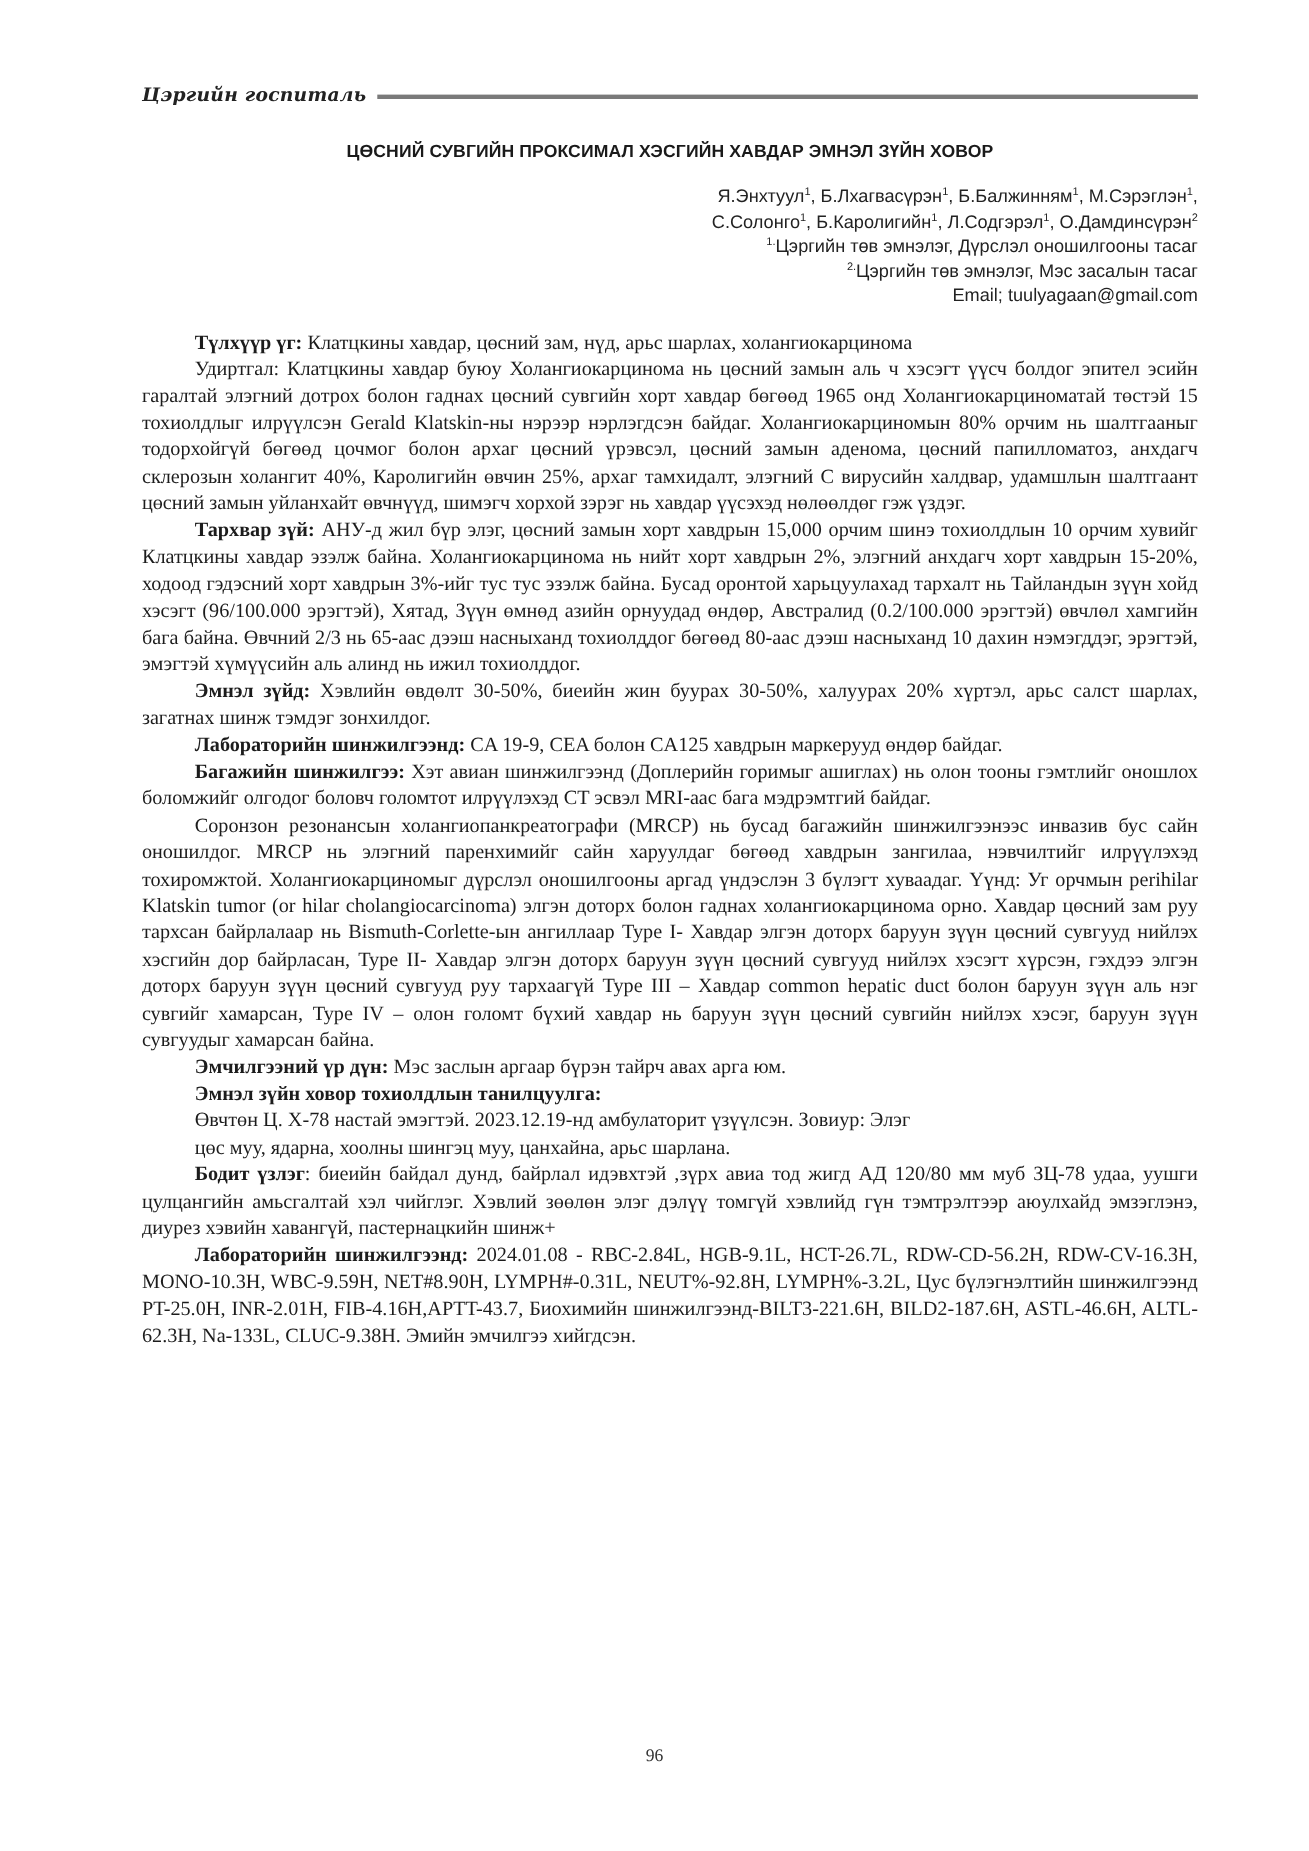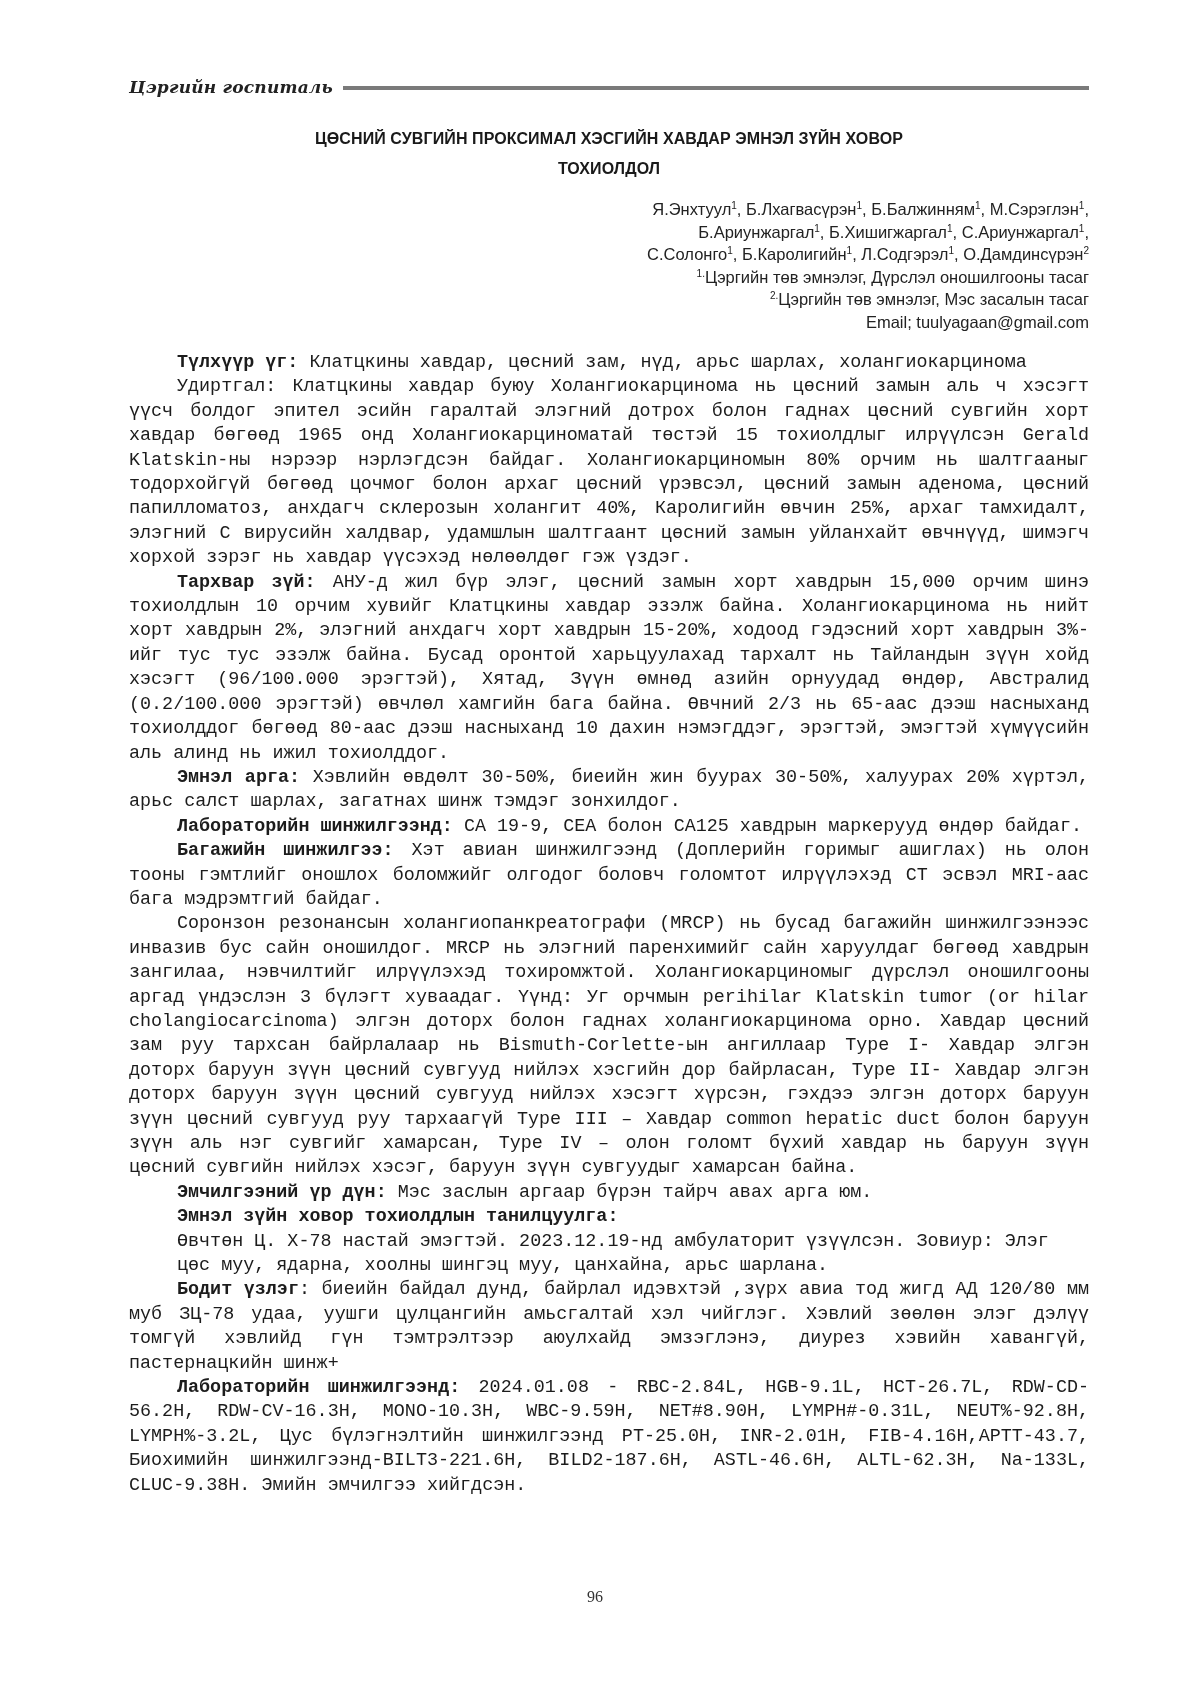--- a/index.html
+++ b/index.html
@@ -4,70 +4,64 @@
 <style>
   html, body { margin: 0; padding: 0; background: #ffffff; }
   body { width: 1190px; height: 1683px; position: relative; overflow: hidden; color: #1a1a1a; }
   .page { position: absolute; left: 108px; top: 72px; width: 960px; margin-left: 21px; }
   .running-head { display: flex; align-items: center; height: 30px; }
   .running-head .journal { font-family: "DejaVu Serif", serif; font-style: italic; font-weight: bold; font-size: 17px; color: #222; white-space: nowrap; letter-spacing: 0.2px; }
   .running-head .rule { flex: 1; height: 4px; background: #7a7a7a; margin-left: 10px; margin-top: 2px; }
   .title { font-family: "Liberation Sans", sans-serif; font-weight: bold; font-size: 16px; text-align: center; line-height: 30px; margin-top: 22px; letter-spacing: 0.1px; }
   .authors { font-family: "Liberation Sans", sans-serif; font-size: 16.5px; text-align: right; line-height: 22.5px; margin-top: 14px; color: #222; }
   .authors sup { font-size: 10px; line-height: 0; vertical-align: super; }
-  .body-text { font-family: Liberation Mono, monospace; font-size: 18.4px; line-height: 24.4px; margin-top: 18px; color: #1c1c1c; }
+  .body-text { font-family: Liberation Serif, serif; font-size: 18.4px; line-height: 24.4px; margin-top: 18px; color: #1c1c1c; }
   .p { text-align: justify; margin: 0; }
   .indent { text-indent: 48px; }
   .b { font-weight: bold; }
   .case-block { padding-left: 48px; }
   .page-number { position: absolute; top: 1588px; left: 0; width: 1190px; text-align: center; font-family: "Liberation Serif", serif; font-size: 16px; color: #333; }
 </style>
 </head>
 <body>
 
 <div class="page">
 
   <div class="running-head">
     <span class="journal">Цэргийн госпиталь</span>
     <span class="rule"></span>
   </div>
 
   <div class="title">
     <div>ЦӨСНИЙ СУВГИЙН ПРОКСИМАЛ ХЭСГИЙН ХАВДАР ЭМНЭЛ ЗҮЙН ХОВОР</div>
-    <div>ТОХИОЛДОЛ</div>
   </div>
 
   <div class="authors">
     <div>
       <span>Я.Энхтуул</span><sup>1</sup>,
       <span>Б.Лхагвасүрэн</span><sup>1</sup>,
       <span>Б.Балжинням</span><sup>1</sup>,
       <span>М.Сэрэглэн</span><sup>1</sup>,
-    </div>
-    <div>
-      <span>Б.Ариунжаргал</span><sup>1</sup>,
-      <span>Б.Хишигжаргал</span><sup>1</sup>,
-      <span>С.Ариунжаргал</span><sup>1</sup>,
     </div>
     <div>
       <span>С.Солонго</span><sup>1</sup>,
       <span>Б.Каролигийн</span><sup>1</sup>,
       <span>Л.Содгэрэл</span><sup>1</sup>,
       <span>О.Дамдинсүрэн</span><sup>2</sup>
     </div>
     <div><sup>1.</sup><span>Цэргийн төв эмнэлэг, Дүрслэл оношилгооны тасаг</span></div>
     <div><sup>2.</sup><span>Цэргийн төв эмнэлэг, Мэс засалын тасаг</span></div>
     <div>Email; tuulyagaan@gmail.com</div>
   </div>
 
   <div class="body-text">
     <p class="p indent"><span class="b">Түлхүүр үг:</span><span> Клатцкины хавдар, цөсний зам, нүд, арьс шарлах, холангиокарцинома</span></p>
     <p class="p indent">Удиртгал: Клатцкины хавдар буюу Холангиокарцинома нь цөсний замын аль ч хэсэгт үүсч болдог эпител эсийн гаралтай элэгний дотрох болон гаднах цөсний сувгийн хорт хавдар бөгөөд 1965 онд Холангиокарциноматай төстэй 15 тохиолдлыг илрүүлсэн Gerald Klatskin-ны нэрээр нэрлэгдсэн байдаг. Холангиокарциномын 80% орчим нь шалтгааныг тодорхойгүй бөгөөд цочмог болон архаг цөсний үрэвсэл, цөсний замын аденома, цөсний папилломатоз, анхдагч склерозын холангит 40%, Каролигийн өвчин 25%, архаг тамхидалт, элэгний С вирусийн халдвар, удамшлын шалтгаант цөсний замын уйланхайт өвчнүүд, шимэгч хорхой зэрэг нь хавдар үүсэхэд нөлөөлдөг гэж үздэг.</p>
     <p class="p indent"><span class="b">Тархвар зүй:</span><span> АНУ-д жил бүр элэг, цөсний замын хорт хавдрын 15,000 орчим шинэ тохиолдлын 10 орчим хувийг Клатцкины хавдар эзэлж байна. Холангиокарцинома нь нийт хорт хавдрын 2%, элэгний анхдагч хорт хавдрын 15-20%, ходоод гэдэсний хорт хавдрын 3%-ийг тус тус эзэлж байна. Бусад оронтой харьцуулахад тархалт нь Тайландын зүүн хойд хэсэгт (96/100.000 эрэгтэй), Хятад, Зүүн өмнөд азийн орнуудад өндөр, Австралид (0.2/100.000 эрэгтэй) өвчлөл хамгийн бага байна. Өвчний 2/3 нь 65-аас дээш насныханд тохиолддог бөгөөд 80-аас дээш насныханд 10 дахин нэмэгддэг, эрэгтэй, эмэгтэй хүмүүсийн аль алинд нь ижил тохиолддог.</span></p>
-    <p class="p indent"><span class="b">Эмнэл арга:</span><span> Хэвлийн өвдөлт 30-50%, биеийн жин буурах 30-50%, халуурах 20% хүртэл, арьс салст шарлах, загатнах шинж тэмдэг зонхилдог.</span></p>
+    <p class="p indent"><span class="b">Эмнэл зүйд:</span><span> Хэвлийн өвдөлт 30-50%, биеийн жин буурах 30-50%, халуурах 20% хүртэл, арьс салст шарлах, загатнах шинж тэмдэг зонхилдог.</span></p>
     <p class="p indent"><span class="b">Лабораторийн шинжилгээнд:</span><span> CA 19-9, CEA болон CA125 хавдрын маркерууд өндөр байдаг.</span></p>
     <p class="p indent"><span class="b">Багажийн шинжилгээ:</span><span> Хэт авиан шинжилгээнд (Доплерийн горимыг ашиглах) нь олон тооны гэмтлийг оношлох боломжийг олгодог боловч голомтот илрүүлэхэд CT эсвэл MRI-аас бага мэдрэмтгий байдаг.</span></p>
     <p class="p indent">Соронзон резонансын холангиопанкреатографи (MRCP) нь бусад багажийн шинжилгээнээс инвазив бус сайн оношилдог. MRCP нь элэгний паренхимийг сайн харуулдаг бөгөөд хавдрын зангилаа, нэвчилтийг илрүүлэхэд тохиромжтой. Холангиокарциномыг дүрслэл оношилгооны аргад үндэслэн 3 бүлэгт хуваадаг. Үүнд: Уг орчмын perihilar Klatskin tumor (or hilar cholangiocarcinoma) элгэн доторх болон гаднах холангиокарцинома орно. Хавдар цөсний зам руу тархсан байрлалаар нь Bismuth-Corlette-ын ангиллаар Type I- Хавдар элгэн доторх баруун зүүн цөсний сувгууд нийлэх хэсгийн дор байрласан, Type II- Хавдар элгэн доторх баруун зүүн цөсний сувгууд нийлэх хэсэгт хүрсэн, гэхдээ элгэн доторх баруун зүүн цөсний сувгууд руу тархаагүй Type III – Хавдар common hepatic duct болон баруун зүүн  аль нэг сувгийг хамарсан, Type IV – олон голомт бүхий хавдар нь баруун зүүн цөсний сувгийн нийлэх хэсэг, баруун зүүн сувгуудыг хамарсан байна.</p>
     <div class="case-block">
       <p class="p"><span class="b">Эмчилгээний үр дүн:</span><span> Мэс заслын аргаар бүрэн тайрч авах арга юм.</span></p>
       <p class="p b">Эмнэл зүйн ховор тохиолдлын танилцуулга:</p>
       <p class="p" style="text-align:left">Өвчтөн Ц. Х-78 настай эмэгтэй. 2023.12.19-нд амбулаторит үзүүлсэн. Зовиур: Элэг</p>
       <p class="p" style="text-align:left">цөс муу, ядарна, хоолны шингэц муу, цанхайна, арьс шарлана.</p>
     </div>
     <p class="p indent"><span class="b">Бодит үзлэг</span><span>: биеийн байдал дунд, байрлал идэвхтэй ,зүрх авиа тод жигд АД 120/80 мм муб ЗЦ-78 удаа, уушги цулцангийн амьсгалтай хэл чийглэг. Хэвлий зөөлөн элэг дэлүү томгүй хэвлийд гүн тэмтрэлтээр аюулхайд эмзэглэнэ, диурез хэвийн хавангүй, пастернацкийн шинж+</span></p>

